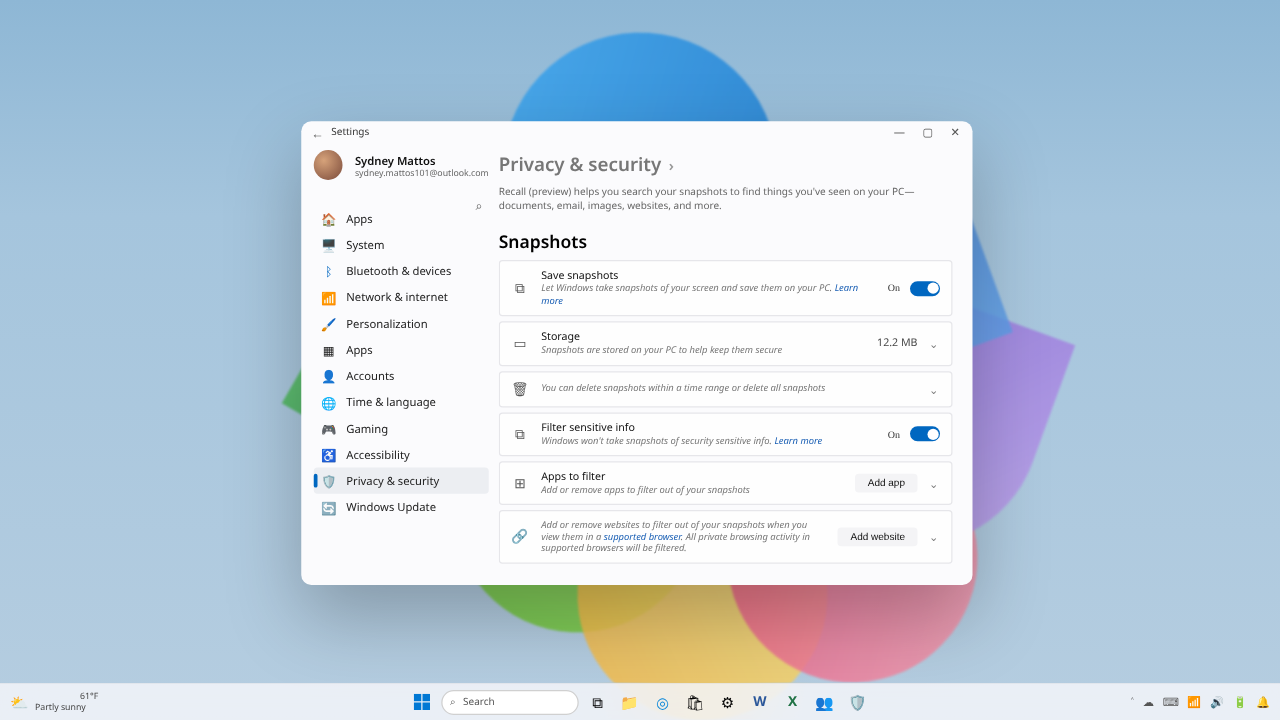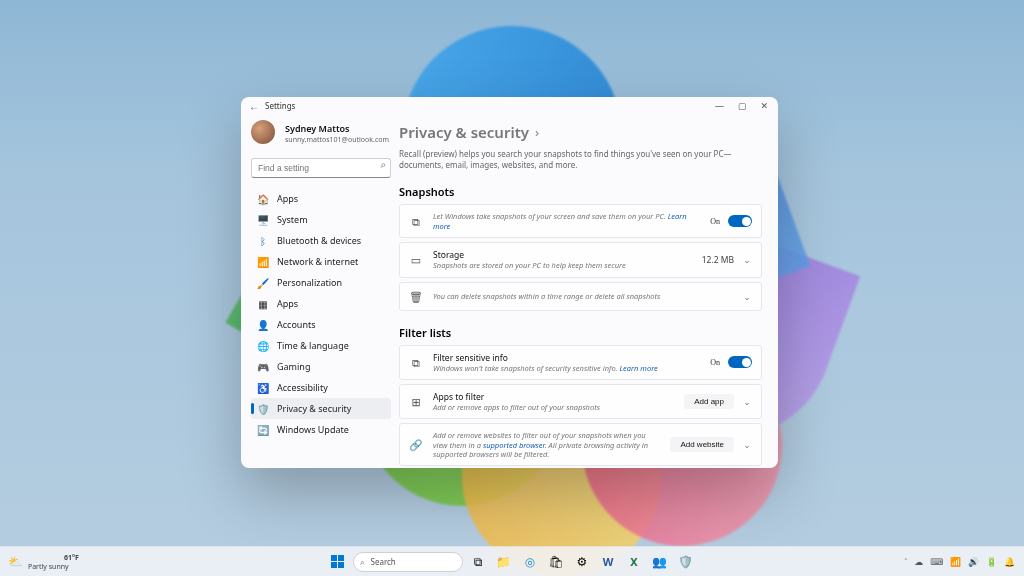--- a/index.html
+++ b/index.html
@@ -30,21 +30,21 @@
   .nav { margin-top:10px; display:flex; flex-direction:column; }
   .nav-item { display:flex; align-items:center; gap:8px; height:21px; padding:0 6px; font-size:9px; color:#222; border-radius:3px; cursor:default; }
   .nav-item .ico { width:12px; text-align:center; font-size:10px; }
   .nav-item.active { background:#eceef2; position:relative; }
   .nav-item.active::before { content:""; position:absolute; left:0; top:5px; bottom:5px; width:2.5px; background:#0067c0; border-radius:2px; }
   .content { flex:1; padding:8px 16px 12px 0; overflow:auto; }
   .crumbs { font-size:15px; font-weight:600; display:flex; align-items:center; gap:6px; color:#111; }
   .crumbs .parent { color:#777; font-weight:600; }
   .crumbs .sep { color:#999; font-size:12px; }
   .desc { font-size:8px; color:#666; margin-top:6px; max-width:370px; line-height:1.4; }
-  .section-h { font-size:11px; font-weight:600; margin-top:14px; margin-bottom:5px; }
+  .section-h { font-size:14px; font-weight:600; margin-top:14px; margin-bottom:5px; }
   .card { border:1px solid #e6e6ea; border-radius:3px; background:#fefefe; margin-bottom:4px; padding:6px 9px; display:flex; align-items:center; gap:10px; }
   .card .cico { width:14px; color:#555; font-size:11px; display:flex; justify-content:center; }
   .card .ctext { flex:1; min-width:0; }
   .card .ctitle { font-size:8.5px; color:#111; }
   .card .csub { font-size:7.5px; color:#777; line-height:1.25; margin-top:1px;font-style:italic; }
   .card .csub a, .link { color:#1a5fb4; text-decoration:none; }
   .right { display:flex; align-items:center; gap:8px; }
   .onlabel { font-size:8px; color:#333;font-family:Liberation Serif, serif; }
   .toggle { width:24px; height:12px; border-radius:7px; background:#0067c0; position:relative; }
   .toggle::after { content:""; position:absolute; right:1.5px; top:1.5px; width:9px; height:9px; border-radius:50%; background:#fff; }
@@ -83,25 +83,24 @@
       <span>▢</span>
       <span>✕</span>
     </div>
   </div>
   <div class="body">
     <div class="sidebar">
       <div class="user">
         <div class="avatar"></div>
         <div>
           <div class="user-name">Sydney Mattos</div>
-          <div class="user-mail">sunny.mattos101@outlook.com</div>
+          <div class="user-mail">sydney.mattos101@outlook.com</div>
         </div>
       </div>
       <div class="searchbox">
-        <input placeholder="Find a setting" style="">
         <span class="search-glyph">⌕</span>
       </div>
       <div class="nav" id="nav">
           <div class="nav-item">
             <span class="ico">🏠</span>
             <span>Apps</span>
           </div>
           <div class="nav-item">
             <span class="ico">🖥️</span>
             <span>System</span>
@@ -154,20 +153,21 @@
         <span class="parent">Privacy &amp; security</span>
         <span class="sep">›</span>
       </div>
       <div class="desc">Recall (preview) helps you search your snapshots to find things you've seen on your PC—documents, email, images, websites, and more.</div>
 
       <div class="section-h">Snapshots</div>
 
       <div class="card">
         <span class="cico">⧉</span>
         <div class="ctext">
+          <div class="ctitle">Save snapshots</div>
           <div class="csub"><span>Let Windows take snapshots of your screen and save them on your PC. </span><a class="link">Learn more</a></div>
         </div>
         <div class="right">
           <span class="onlabel">On</span>
           <div class="toggle"></div>
         </div>
       </div>
 
       <div class="card">
         <span class="cico">▭</span>
@@ -184,21 +184,20 @@
       <div class="card">
         <span class="cico">🗑</span>
         <div class="ctext">
           <div class="csub">You can delete snapshots within a time range or delete all snapshots</div>
         </div>
         <div class="right">
             <span class="chev">⌄</span>
           </div>
       </div>
 
-      <div class="section-h">Filter lists</div>
 
       <div class="card">
         <span class="cico">⧉</span>
         <div class="ctext">
           <div class="ctitle">Filter sensitive info</div>
           <div class="csub"><span>Windows won't take snapshots of security sensitive info. </span><a class="link">Learn more</a></div>
         </div>
         <div class="right">
           <span class="onlabel">On</span>
           <div class="toggle"></div>
@@ -229,21 +228,21 @@
       </div>
 
     </div>
   </div>
 </div>
 
 <div class="taskbar">
   <div class="tb-left-widget">
     <span style="font-size:12px;">⛅</span>
     <div>
-      <div style="font-weight:700;padding-left:36px;">61°F</div>
+      <div style="font-weight:400;padding-left:36px;">61°F</div>
       <div>Partly sunny</div>
     </div>
   </div>
   <div class="tb-center">
     <div class="tico">
       <svg width="14" height="14" viewBox="0 0 14 14">
           <rect width="6" height="6" fill="#0078d4"></rect>
           <rect x="7" width="6" height="6" fill="#0078d4"></rect>
           <rect y="7" width="6" height="6" fill="#0078d4"></rect>
           <rect x="7" y="7" width="6" height="6" fill="#0078d4"></rect>

